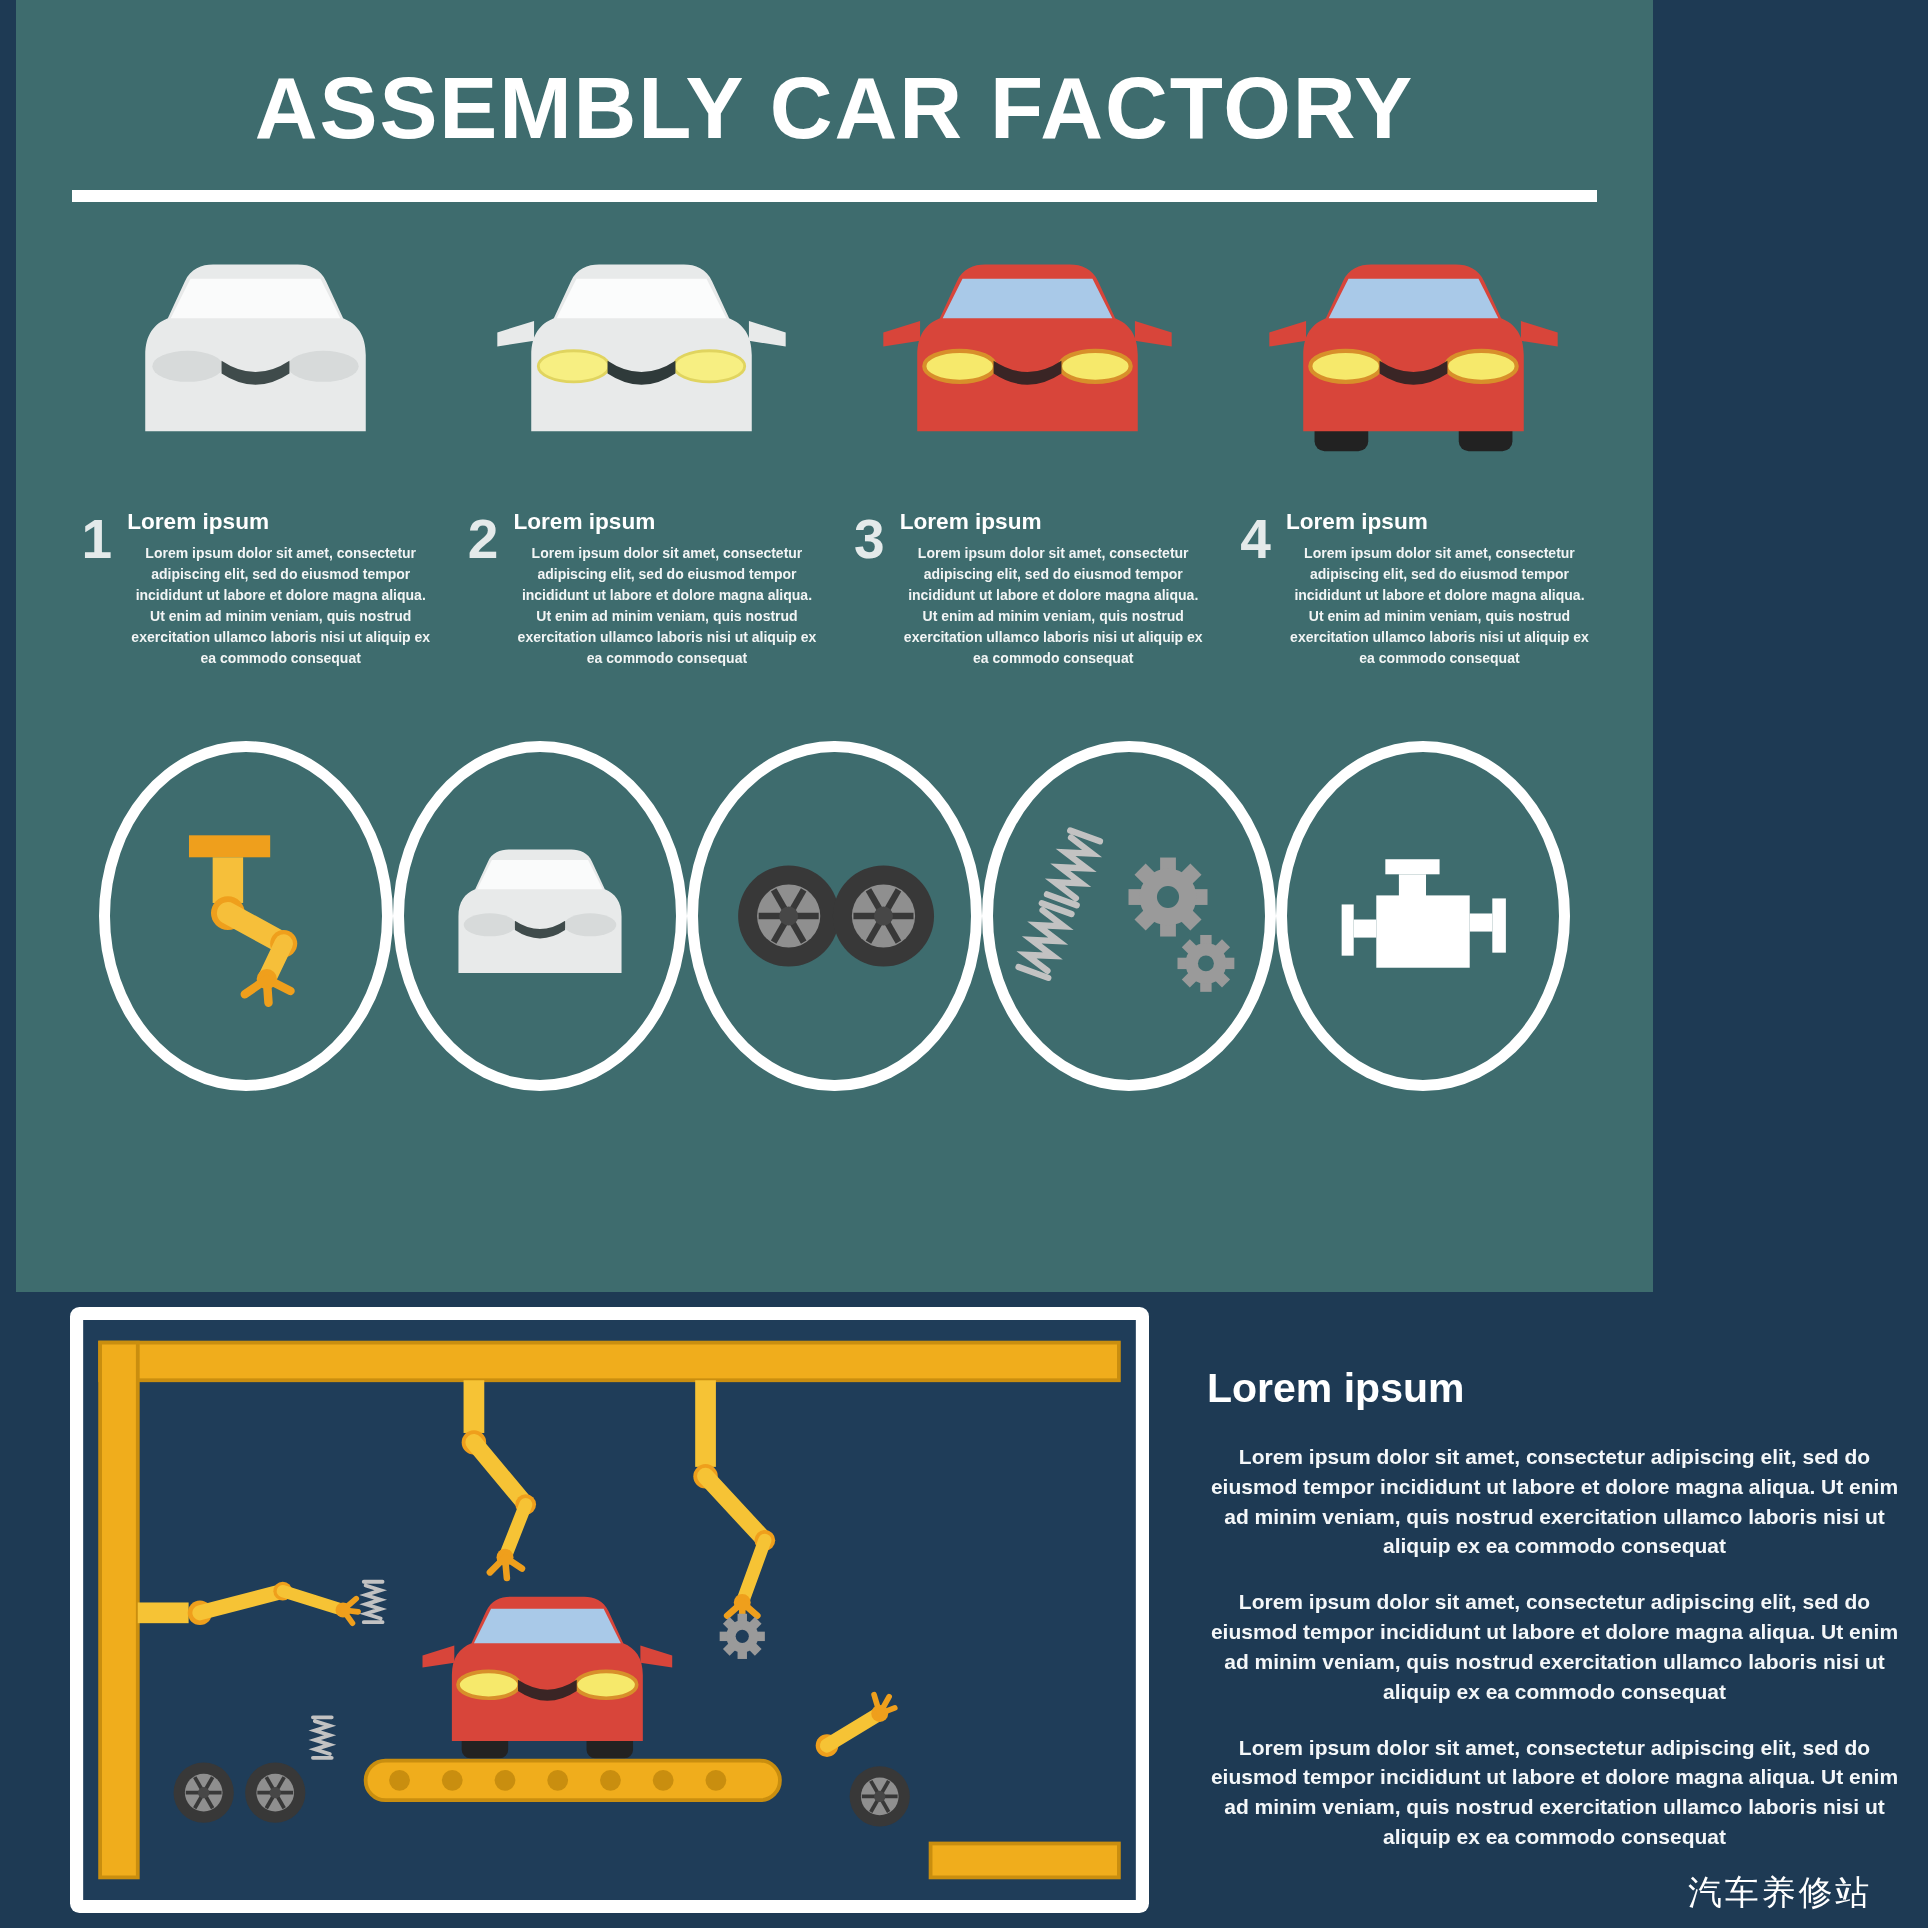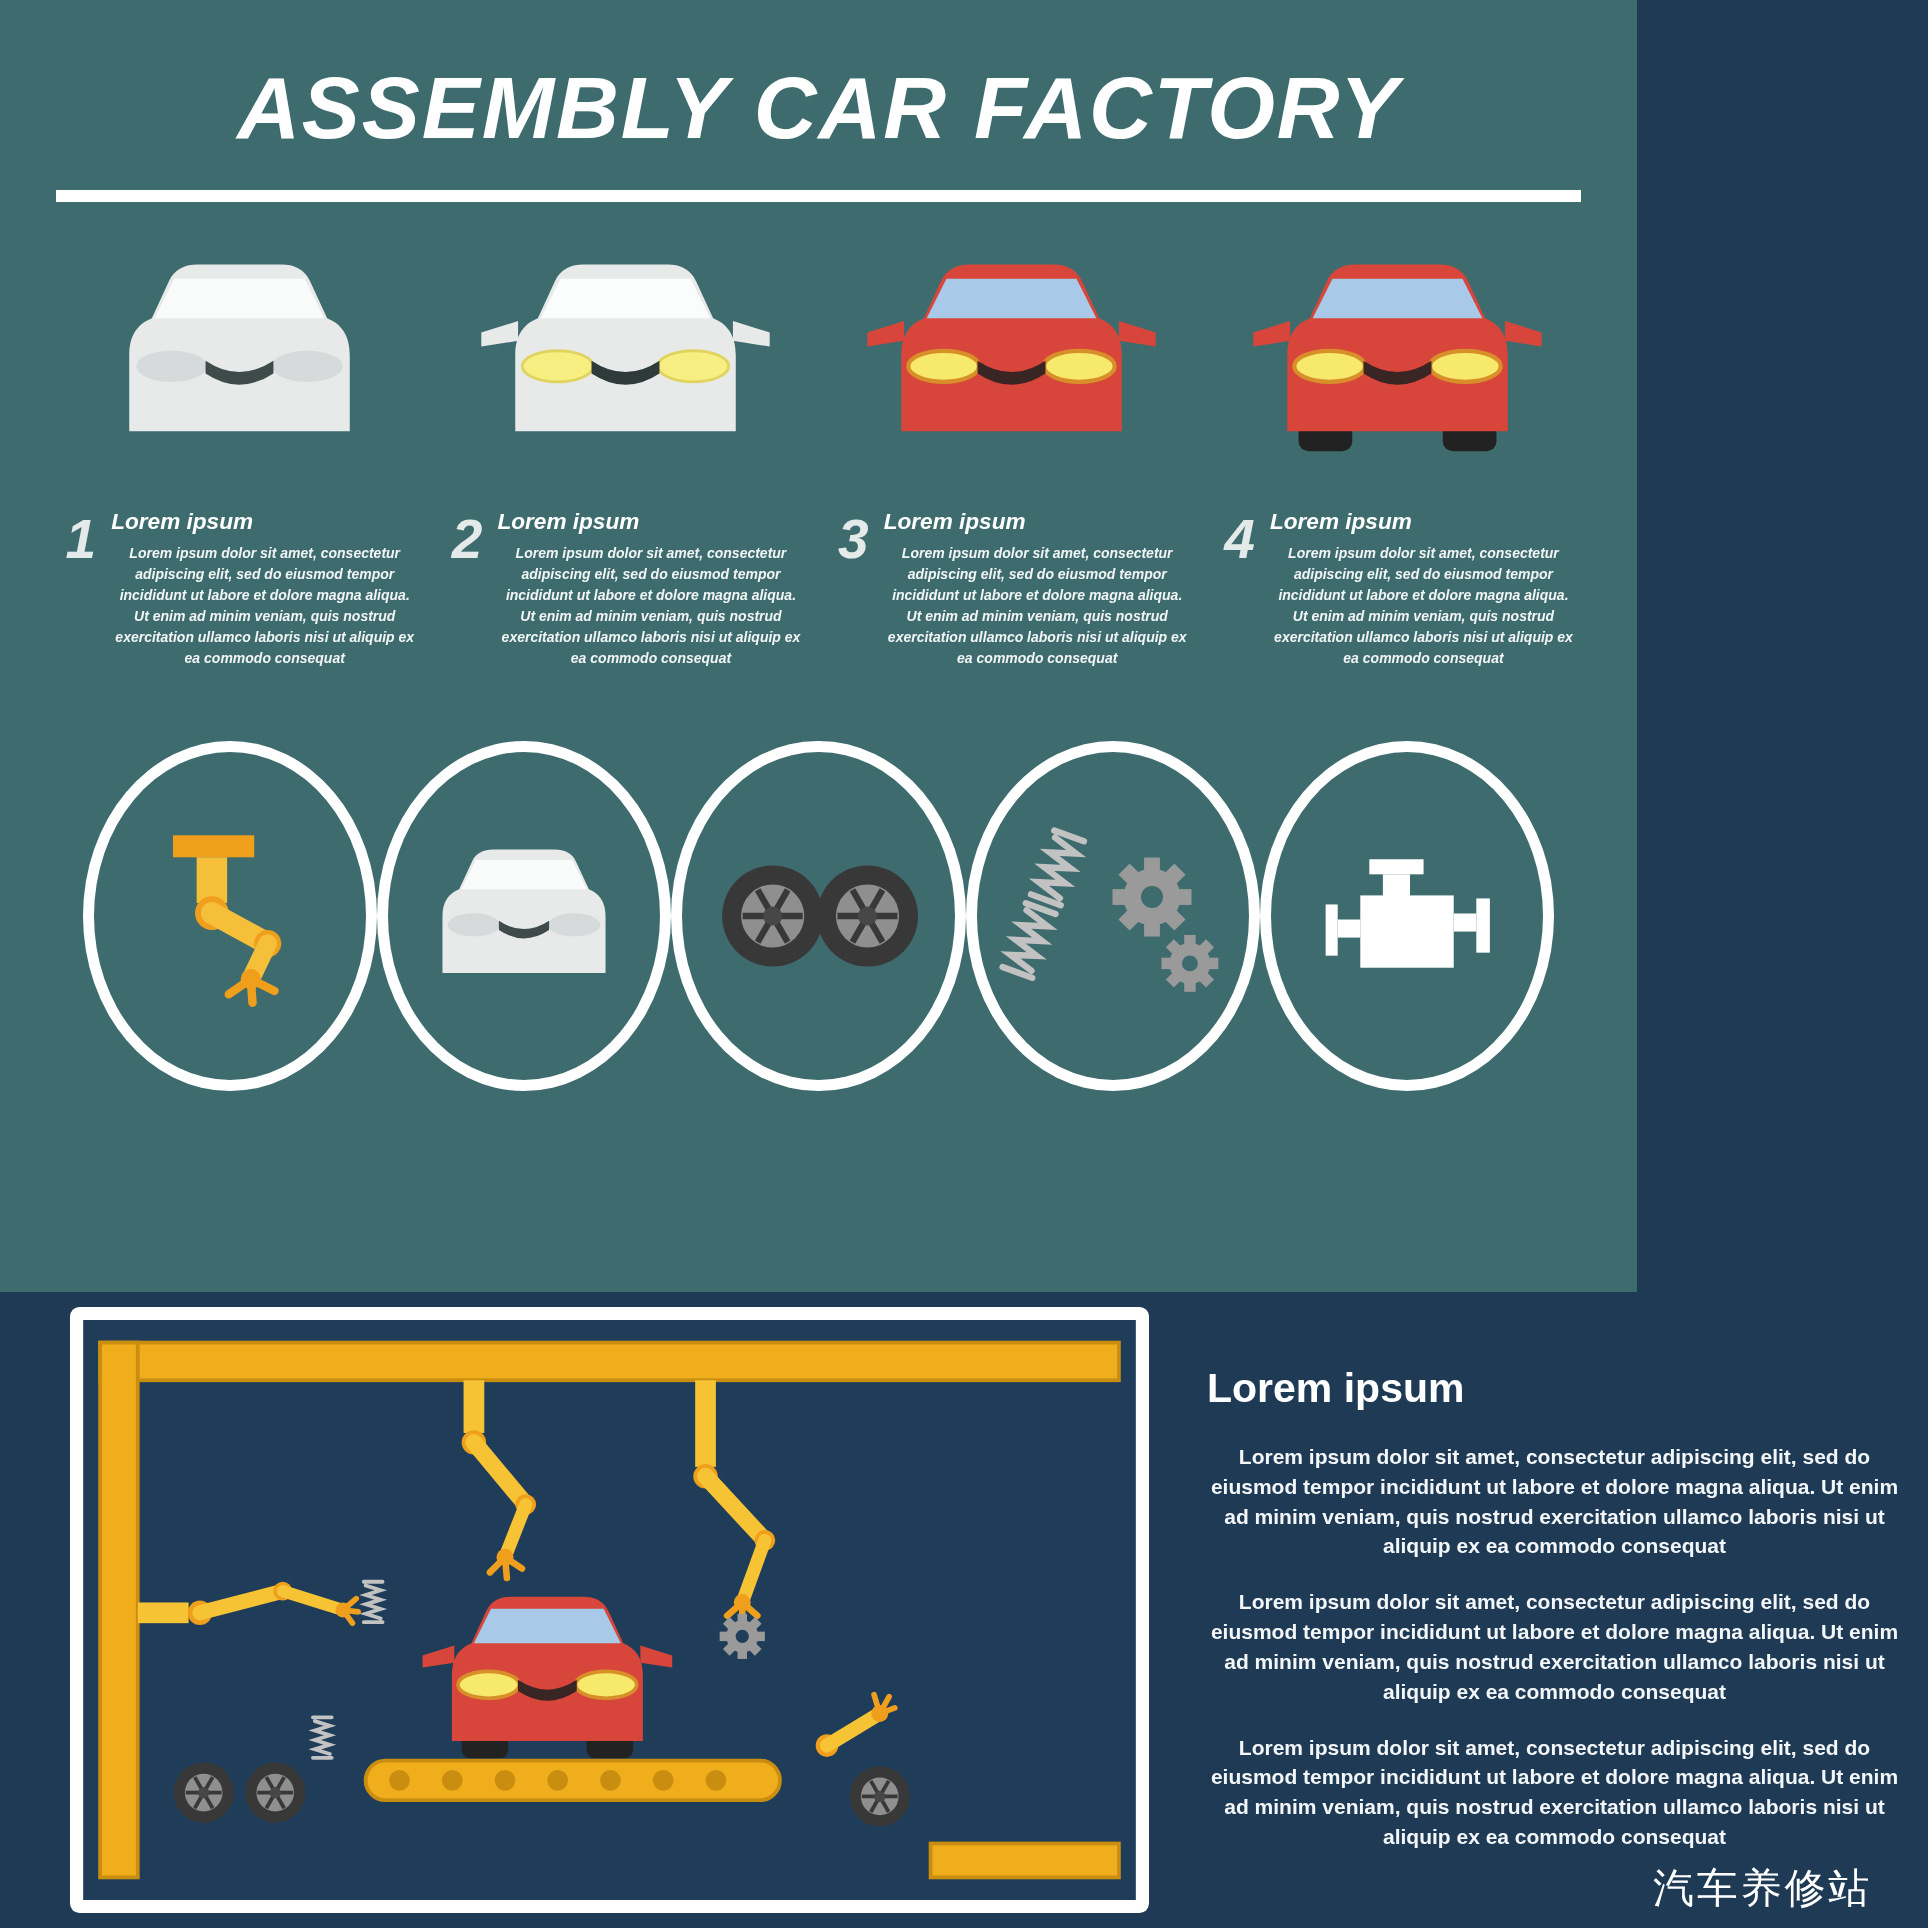--- a/index.html
+++ b/index.html
@@ -4,24 +4,23 @@
 <style>
   * { margin:0; padding:0; box-sizing:border-box; }
   html,body { width:1928px; height:1928px; }
   body {
     font-family:"Liberation Sans", sans-serif;
     position:relative; overflow:hidden;
     background:#1e3a54;
   }
   
   .top-section {
-    position:absolute; top:0; left:0;
+    position:absolute; top:0; left:16px;
     width:1637px; height:1292px;
     background:#3e6c6e;
-    font-style:italic;
   }
   .title-block { text-align:center; padding-top:51px; }
   .title-line {
     color:#ffffff; font-weight:bold; font-size:87px;
     letter-spacing:1.9px; line-height:1.32;
   }
   .rule { margin:24.5px 56px 0 56px; height:11.3px; background:#ffffff; }
 
   .stages-row { display:flex; padding:0 60px; margin-top:43px; gap:28px; }
   .stage { flex:1; display:flex; flex-direction:column; align-items:center; }
@@ -60,21 +59,21 @@
   .assembly-panel svg { width:100%; height:100%; display:block; }
 
   .bottom-text { position:absolute; left:1207px; top:73px; width:695px; color:#ffffff; }
   .bottom-heading { font-size:41px; font-weight:bold; margin-bottom:30px; }
   .bottom-para {
     font-size:21px; font-weight:bold; line-height:1.42;
     text-align:center; margin-bottom:26px; color:#f4f7f9;
   }
   .watermark {
     position:absolute; right:56px; bottom:13px;
-    color:#ffffff; font-size:41px; letter-spacing:2.8px;
+    color:#ffffff; font-size:34px; letter-spacing:2.8px;
   }
 </style>
 </head>
 <body>
 
 <div class="top-section">
 
   <div class="title-block">
     <div class="title-line">ASSEMBLY CAR FACTORY</div>
   </div>

